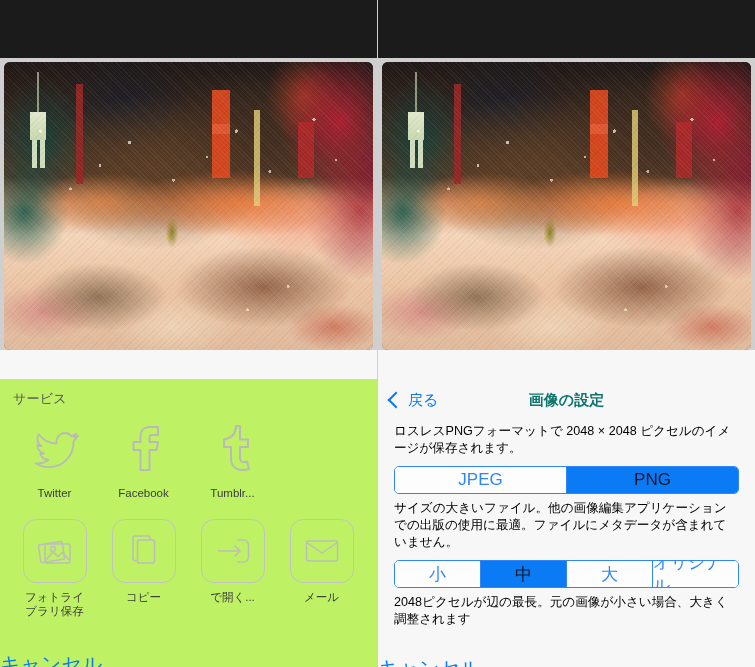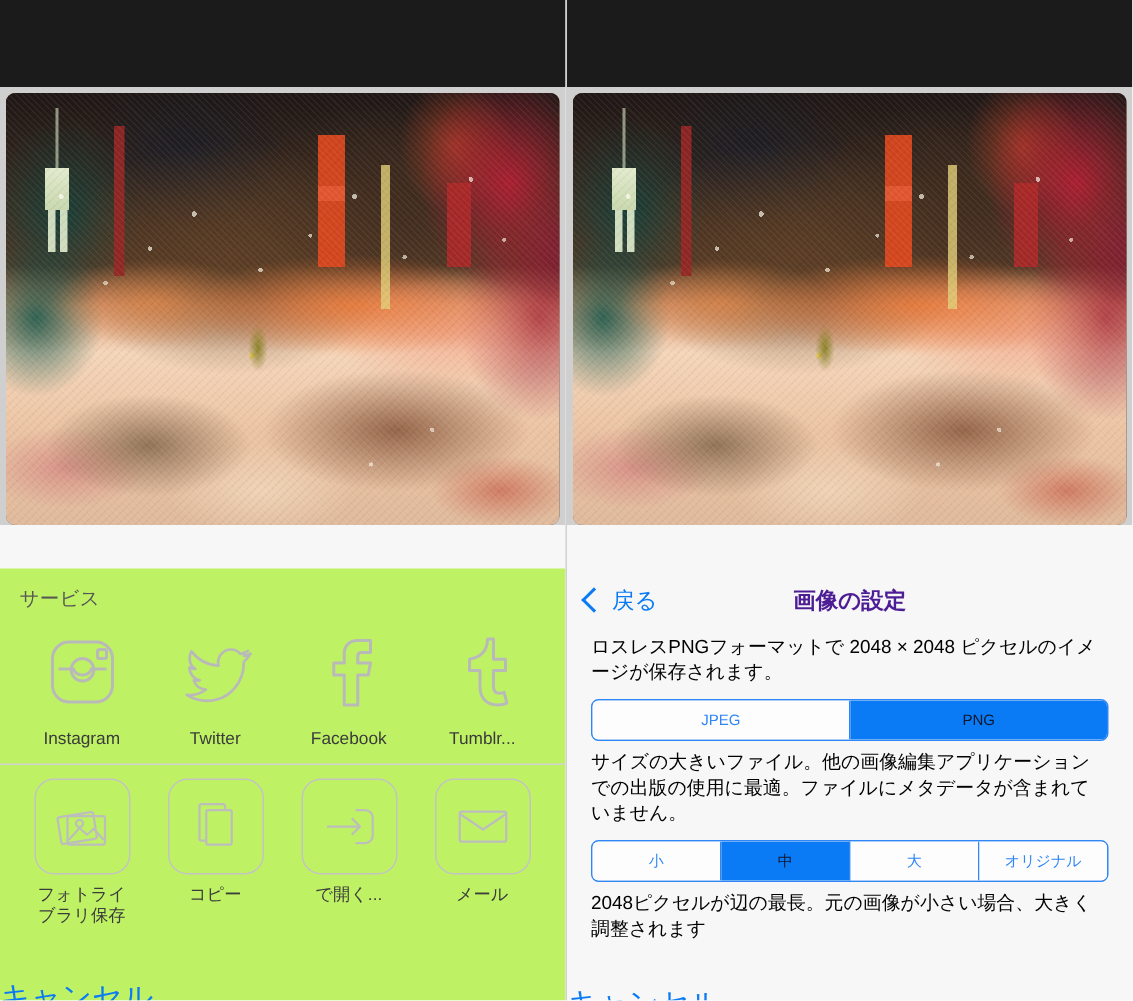--- a/index.html
+++ b/index.html
@@ -227,21 +227,21 @@
     border-bottom: 2.6px solid #0a7bf5;
     transform: rotate(45deg);
     margin-right: 1px;
   }
   .nav-title {
     position: absolute;
     left: 0; right: 0;
     text-align: center;
     font-size: 15px;
     font-weight: bold;
-    color: #4c1d95;
+    color: #0f766e;
     pointer-events: none;
   }
   .desc {
     font-size: 12.6px;
     line-height: 17px;
     color: #000000;
     padding: 6px 16px 0 16px;
   }
   .seg {
     display: flex;
@@ -249,21 +249,21 @@
     border: 1.3px solid #2f86f7;
     border-radius: 5px;
     overflow: hidden;
     height: 26px;
   }
   .seg-item {
     flex: 1;
     display: flex;
     align-items: center;
     justify-content: center;
-    font-size: 10px;
+    font-size: 17px;
     color: #2f86f7;
     background: #fdfdfd;
     border-right: 1.3px solid #2f86f7;
     cursor: pointer;
     user-select: none;
   }
   .seg-item:last-child { border-right: none; }
   .seg-item.active {
     background: #0a7bf5;
     color: #0f172a;
@@ -292,31 +292,20 @@
         <div class="layer wc-grain"></div>
       </div>
     </div>
 
     <div class="sheet">
 
       <div class="section-title">サービス</div>
 
       <div class="row">
 
-        <div class="cell">
-          <div class="tile">
-            <svg width="46" height="46" viewBox="0 0 46 46" fill="none" stroke="#b9b9b9" stroke-width="2">
-              <rect x="3" y="3" width="40" height="40" rx="11"></rect>
-              <path d="M7 21 H17 a6.5 6.5 0 0 0 12 0 H39"></path>
-              <circle cx="23" cy="21.5" r="7.5"></circle>
-              <rect x="33" y="8" width="6" height="6" rx="1.4"></rect>
-            </svg>
-          </div>
-          <div class="cell-label">Instagram</div>
-        </div>
 
         <div class="cell">
           <div class="tile">
             <svg width="48" height="44" viewBox="0 0 48 44" fill="none" stroke="#b9b9b9" stroke-width="1.8" stroke-linejoin="round">
               <path d="M46 7.5c-1.8 1.3-3.7 2.1-5.7 2.5 C38.7 8 36.4 7 34 7 c-4.8 0-8.6 3.9-8.6 8.7 0 .7.1 1.4.2 2 C18.4 17.3 11.9 13.7 7.6 8.2 6.8 9.6 6.4 11.1 6.4 12.8c0 3 1.5 5.7 3.8 7.2 -1.4 0-2.8-.4-3.9-1.1v.1c0 4.2 3 7.7 6.9 8.5 -.7.2-1.5.3-2.3.3 -.6 0-1.1-.1-1.7-.2 1.1 3.5 4.3 6 8.1 6.1 -3 2.3-6.7 3.7-10.7 3.7 -.7 0-1.4 0-2.1-.1 3.9 2.5 8.4 3.9 13.3 3.9 16 0 24.7-13.3 24.7-24.8v-1.1C43.9 14 45.6 12 47 9.8c-1.6.7-3.3 1.2-5.1 1.4"></path>
             </svg>
           </div>
           <div class="cell-label">Twitter</div>
         </div>
 

